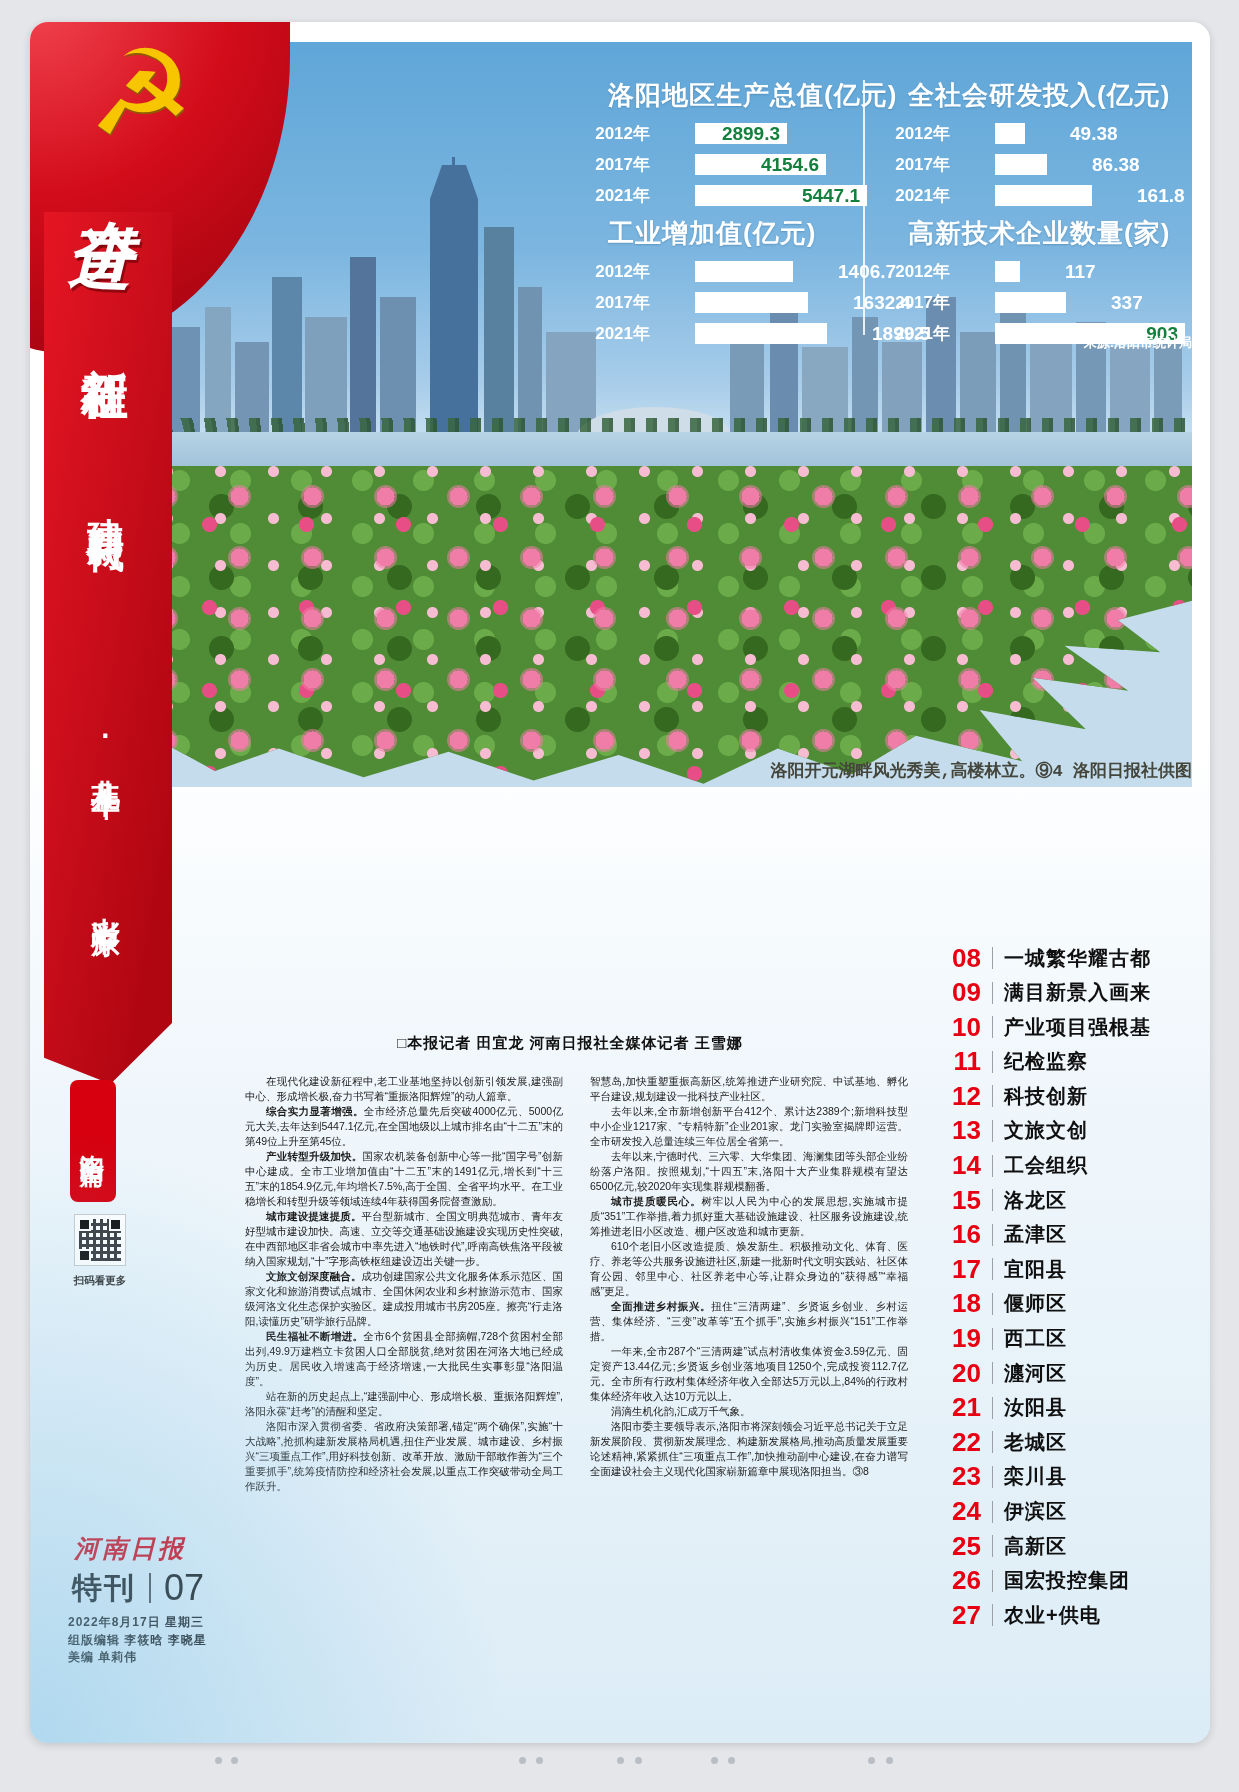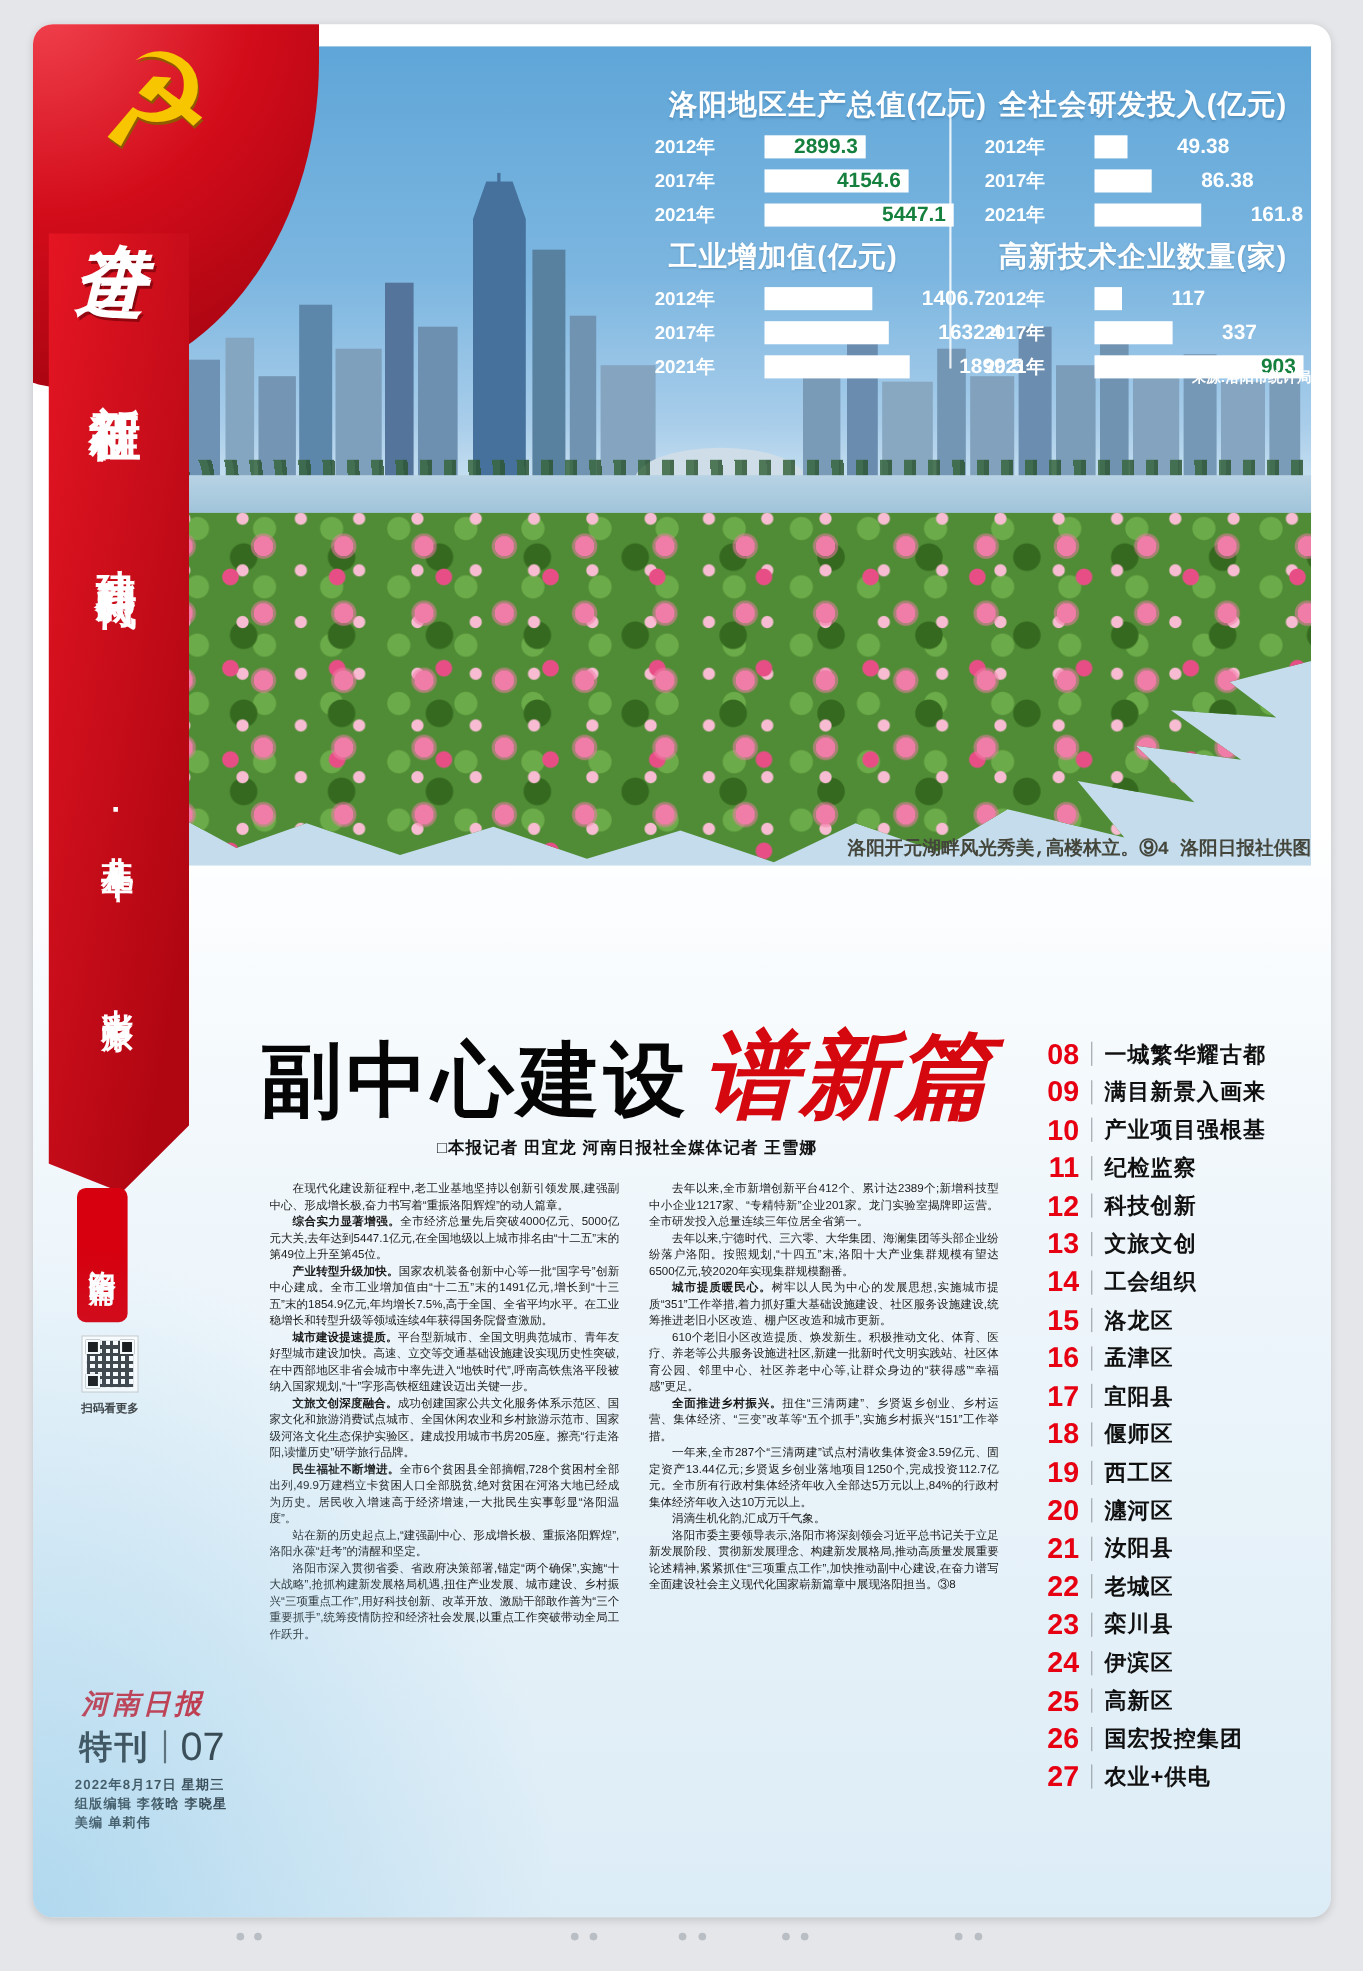--- a/index.html
+++ b/index.html
@@ -239,35 +239,33 @@
     <div class="logo">河南日报</div>
     <div class="edition-row">
       <span class="edition">特刊</span>
       <span class="e-bar"></span>
       <span class="page-no">07</span>
     </div>
     <div class="mh-line mh-date">2022年8月17日 星期三</div>
     <div class="mh-line mh-editors">组版编辑 李筱晗 李晓星</div>
     <div class="mh-line mh-designer">美编 单莉伟</div>
 
-    <div class="headline">
-      <span class="h-main">副中心建设</span><span class="h-accent">谱新篇</span>
-    </div>
     <div class="byline">□本报记者 田宜龙 河南日报社全媒体记者 王雪娜</div>
     <div class="col col-left" id="col-left">
         <p>在现代化建设新征程中,老工业基地坚持以创新引领发展,建强副中心、形成增长极,奋力书写着“重振洛阳辉煌”的动人篇章。</p>
         <p><b>综合实力显著增强。</b>全市经济总量先后突破4000亿元、5000亿元大关,去年达到5447.1亿元,在全国地级以上城市排名由“十二五”末的第49位上升至第45位。</p>
         <p><b>产业转型升级加快。</b>国家农机装备创新中心等一批“国字号”创新中心建成。全市工业增加值由“十二五”末的1491亿元,增长到“十三五”末的1854.9亿元,年均增长7.5%,高于全国、全省平均水平。在工业稳增长和转型升级等领域连续4年获得国务院督查激励。</p>
         <p><b>城市建设提速提质。</b>平台型新城市、全国文明典范城市、青年友好型城市建设加快。高速、立交等交通基础设施建设实现历史性突破,在中西部地区非省会城市中率先进入“地铁时代”,呼南高铁焦洛平段被纳入国家规划,“十”字形高铁枢纽建设迈出关键一步。</p>
         <p><b>文旅文创深度融合。</b>成功创建国家公共文化服务体系示范区、国家文化和旅游消费试点城市、全国休闲农业和乡村旅游示范市、国家级河洛文化生态保护实验区。建成投用城市书房205座。擦亮“行走洛阳,读懂历史”研学旅行品牌。</p>
         <p><b>民生福祉不断增进。</b>全市6个贫困县全部摘帽,728个贫困村全部出列,49.9万建档立卡贫困人口全部脱贫,绝对贫困在河洛大地已经成为历史。居民收入增速高于经济增速,一大批民生实事彰显“洛阳温度”。</p>
         <p>站在新的历史起点上,“建强副中心、形成增长极、重振洛阳辉煌”,洛阳永葆“赶考”的清醒和坚定。</p>
         <p>洛阳市深入贯彻省委、省政府决策部署,锚定“两个确保”,实施“十大战略”,抢抓构建新发展格局机遇,扭住产业发展、城市建设、乡村振兴“三项重点工作”,用好科技创新、改革开放、激励干部敢作善为“三个重要抓手”,统筹疫情防控和经济社会发展,以重点工作突破带动全局工作跃升。</p>
       </div>
     <div class="col col-right" id="col-right">
+        <p class="no-indent">智慧岛,加快重塑重振高新区,统筹推进产业研究院、中试基地、孵化平台建设,规划建设一批科技产业社区。</p>
         <p>去年以来,全市新增创新平台412个、累计达2389个;新增科技型中小企业1217家、“专精特新”企业201家。龙门实验室揭牌即运营。全市研发投入总量连续三年位居全省第一。</p>
         <p>去年以来,宁德时代、三六零、大华集团、海澜集团等头部企业纷纷落户洛阳。按照规划,“十四五”末,洛阳十大产业集群规模有望达6500亿元,较2020年实现集群规模翻番。</p>
         <p><b>城市提质暖民心。</b>树牢以人民为中心的发展思想,实施城市提质“351”工作举措,着力抓好重大基础设施建设、社区服务设施建设,统筹推进老旧小区改造、棚户区改造和城市更新。</p>
         <p>610个老旧小区改造提质、焕发新生。积极推动文化、体育、医疗、养老等公共服务设施进社区,新建一批新时代文明实践站、社区体育公园、邻里中心、社区养老中心等,让群众身边的“获得感”“幸福感”更足。</p>
         <p><b>全面推进乡村振兴。</b>扭住“三清两建”、乡贤返乡创业、乡村运营、集体经济、“三变”改革等“五个抓手”,实施乡村振兴“151”工作举措。</p>
         <p>一年来,全市287个“三清两建”试点村清收集体资金3.59亿元、固定资产13.44亿元;乡贤返乡创业落地项目1250个,完成投资112.7亿元。全市所有行政村集体经济年收入全部达5万元以上,84%的行政村集体经济年收入达10万元以上。</p>
         <p>涓滴生机化韵,汇成万千气象。</p>
         <p>洛阳市委主要领导表示,洛阳市将深刻领会习近平总书记关于立足新发展阶段、贯彻新发展理念、构建新发展格局,推动高质量发展重要论述精神,紧紧抓住“三项重点工作”,加快推动副中心建设,在奋力谱写全面建设社会主义现代化国家崭新篇章中展现洛阳担当。③8</p>
       </div>
 

